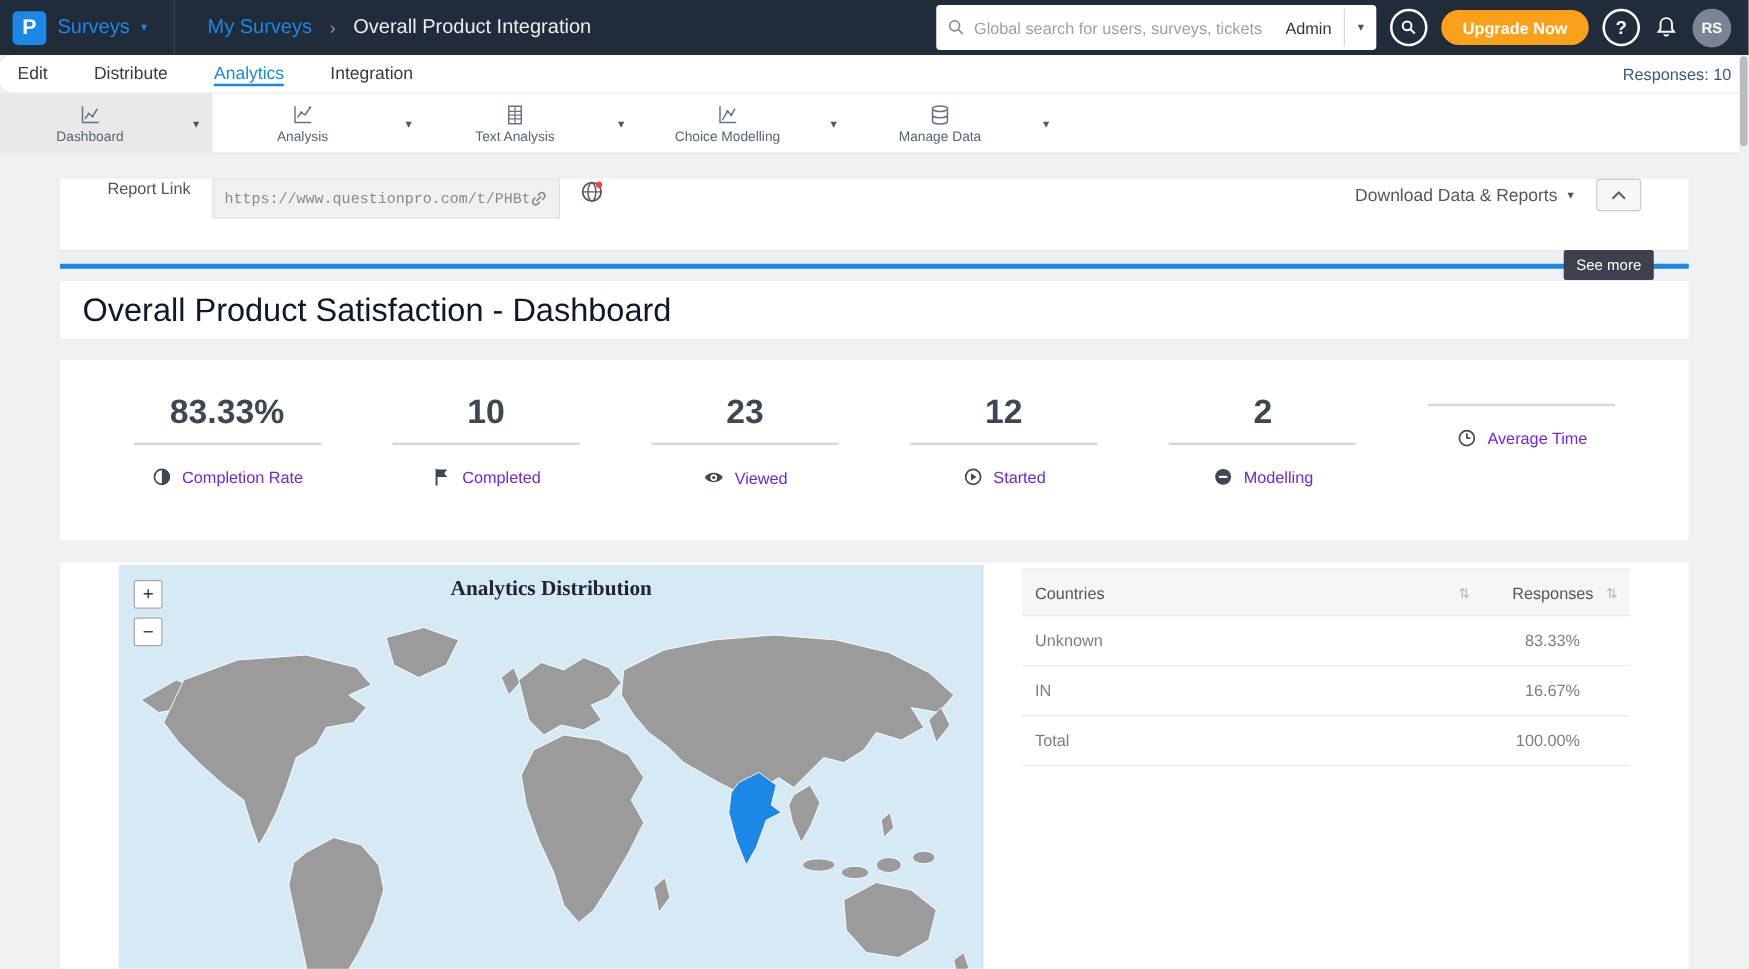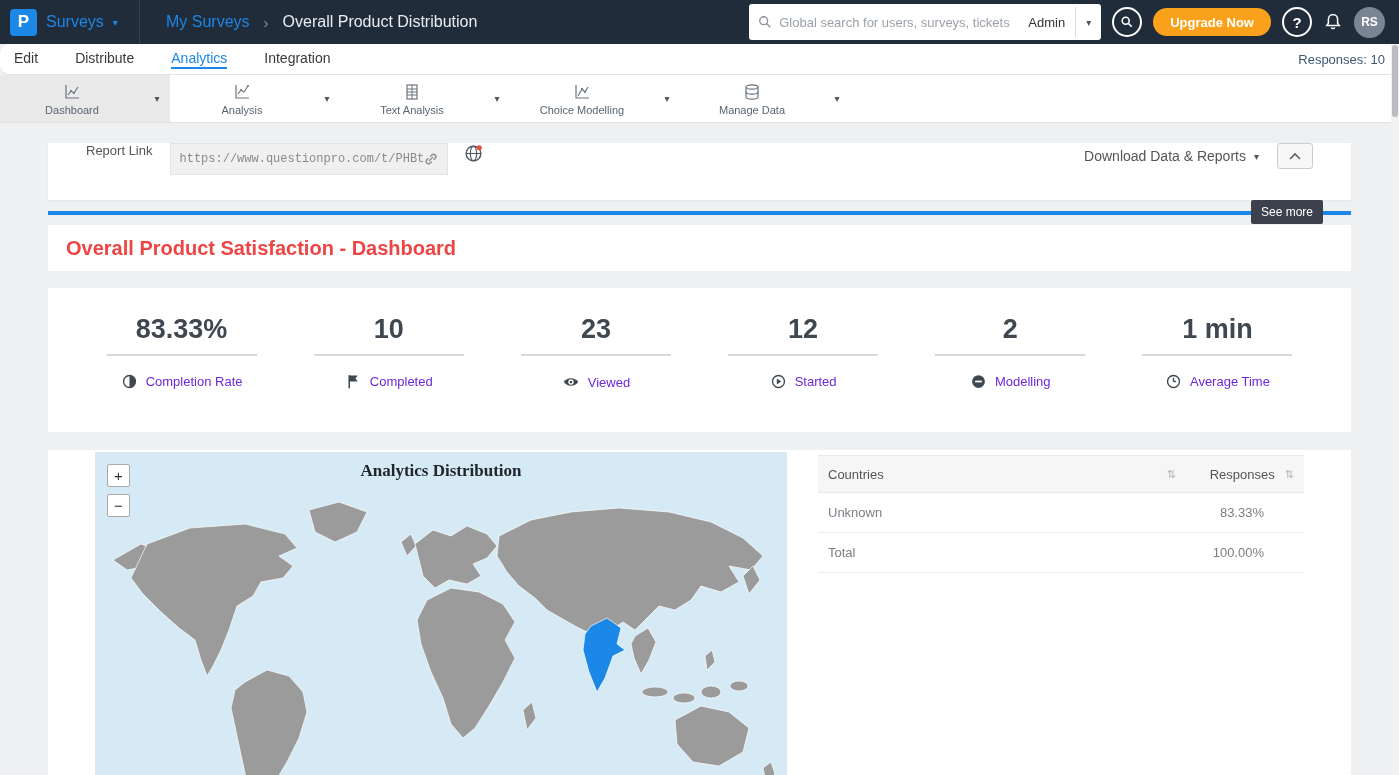--- a/index.html
+++ b/index.html
@@ -60,21 +60,21 @@
   .report-right { margin-left:auto; display:flex; align-items:center; gap:18px; }
   .download-dd { display:flex; align-items:center; gap:8px; font-size:14px; color:#555; cursor:pointer; }
   .download-dd .caret { color:#555; }
   .collapse-btn { width:36px; height:26px; border:1px solid #ccc; background:#f7f7f7; border-radius:3px;
                   display:flex; align-items:center; justify-content:center; cursor:pointer; }
   .tooltip { position:absolute; right:28px; top:57px; background:#3c414d; color:#fff; font-size:12px;
              padding:5px 10px; border-radius:2px; z-index:6; white-space:nowrap; }
   
   .blue-rule { margin:11px 48px 0; height:4px; background:#1b87e6; }
   .title-card { margin:10px 48px 0; background:#fff; height:46px; display:flex; align-items:center; padding:0 18px; }
-  .page-title { color:#ef4444; font-size:20px; font-weight:700; }
+  .page-title { color:#0f172a; font-size:26px; font-weight:400; }
   
   .stats-card { margin:17px 48px 0; background:#fff; height:144px; display:flex; padding:26px 30px 0; }
   .stat { flex:1; text-align:center; }
   .stat-value { font-size:27px; font-weight:bold; color:#3f4850; }
   .stat-underline { width:150px; margin:9px auto 17px; border-bottom:2px solid #d9d9d9; }
   .stat-meta { display:flex; align-items:center; justify-content:center; gap:8px; }
   .stat-label { color:#6d28d9; font-size:13px; }
   
   .map-card { margin:18px 48px 0; background:#fff; padding:2px 0 0 47px; display:flex; gap:31px; height:400px; }
   .map-panel { width:692px; height:396px; background:#d6eaf6; position:relative; flex:0 0 auto; }
@@ -102,21 +102,21 @@
 
 <header class="topbar">
   <div class="brand">
     <div class="logo">P</div>
     <span class="brand-label">Surveys</span>
     <span class="caret">▾</span>
   </div>
   <nav class="breadcrumb">
     <a class="bc-parent">My Surveys</a>
     <span class="bc-sep">›</span>
-    <span class="bc-current">Overall Product Distribution</span>
+    <span class="bc-current">Overall Product Integration</span>
   </nav>
   <div class="topbar-right">
     <div class="search-box">
       <svg width="14" height="14" viewBox="0 0 16 16">
         <circle cx="6.5" cy="6.5" r="4.5" fill="none" stroke="#8a919a" stroke-width="1.6"></circle>
         <line x1="10" y1="10" x2="14" y2="14" stroke="#8a919a" stroke-width="1.6"></line>
       </svg>
       <input placeholder="Global search for users, surveys, tickets" style="">
       <span class="search-scope">Admin</span>
       <button class="scope-caret">▾</button>
@@ -296,21 +296,20 @@
     <div class="stat-underline"></div>
     <div class="stat-meta">
       <svg width="17" height="17" viewBox="0 0 20 20">
         <circle cx="10" cy="10" r="7.5" fill="#3f4850"></circle>
         <rect x="6" y="9" width="8" height="2" fill="#fff"></rect>
       </svg>
       <span class="stat-label">Modelling</span>
     </div>
   </div>
   <div class="stat">
-    <div class="stat-value">1 min</div>
     <div class="stat-underline"></div>
     <div class="stat-meta">
       <svg width="17" height="17" viewBox="0 0 20 20">
         <circle cx="10" cy="10" r="7" fill="none" stroke="#3f4850" stroke-width="1.6"></circle>
         <line x1="10" y1="10" x2="10" y2="5.5" stroke="#3f4850" stroke-width="1.6"></line>
         <line x1="10" y1="10" x2="13.2" y2="10" stroke="#3f4850" stroke-width="1.6"></line>
       </svg>
       <span class="stat-label">Average Time</span>
     </div>
   </div>
@@ -373,20 +372,24 @@
       <div class="th-responses">
         <span>Responses</span>
         <span class="sort-icon">⇅</span>
       </div>
     </div>
     <div class="trow">
       <span class="td-country">Unknown</span>
       <span class="td-value">83.33%</span>
     </div>
     <div class="trow">
+      <span class="td-country">IN</span>
+      <span class="td-value">16.67%</span>
+    </div>
+    <div class="trow">
       <span class="td-country">Total</span>
       <span class="td-value">100.00%</span>
     </div>
   </div>
 </div>
 
 <div class="scrollbar">
   <div class="scroll-thumb"></div>
 </div>
 

